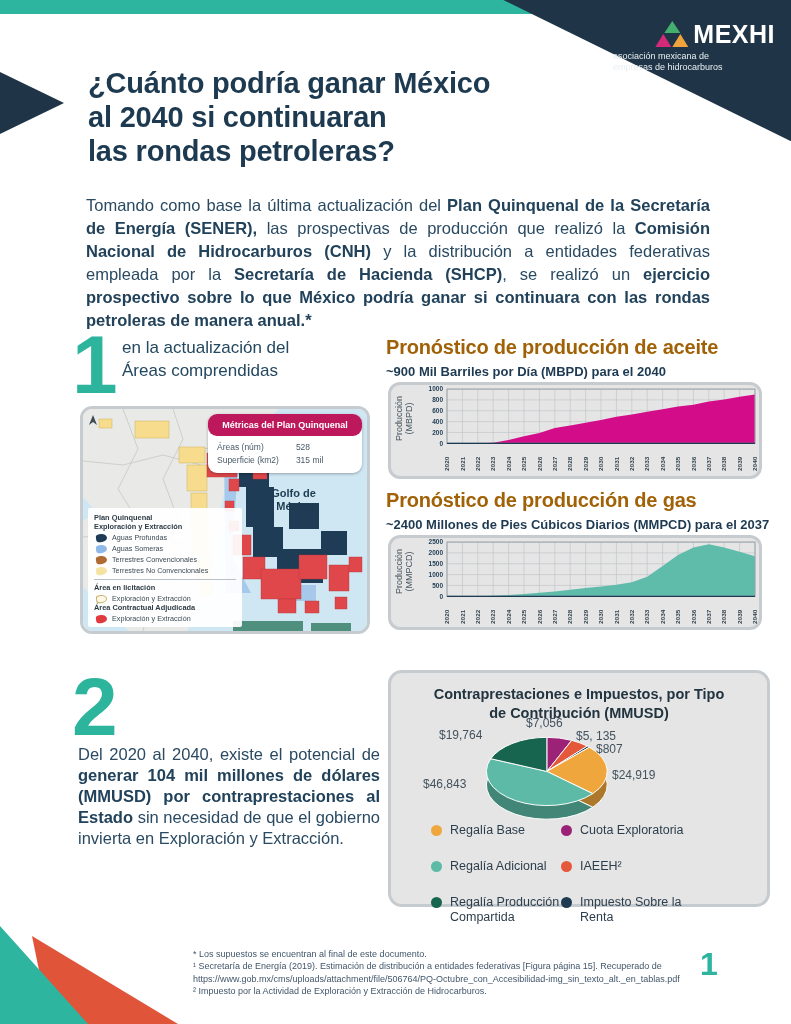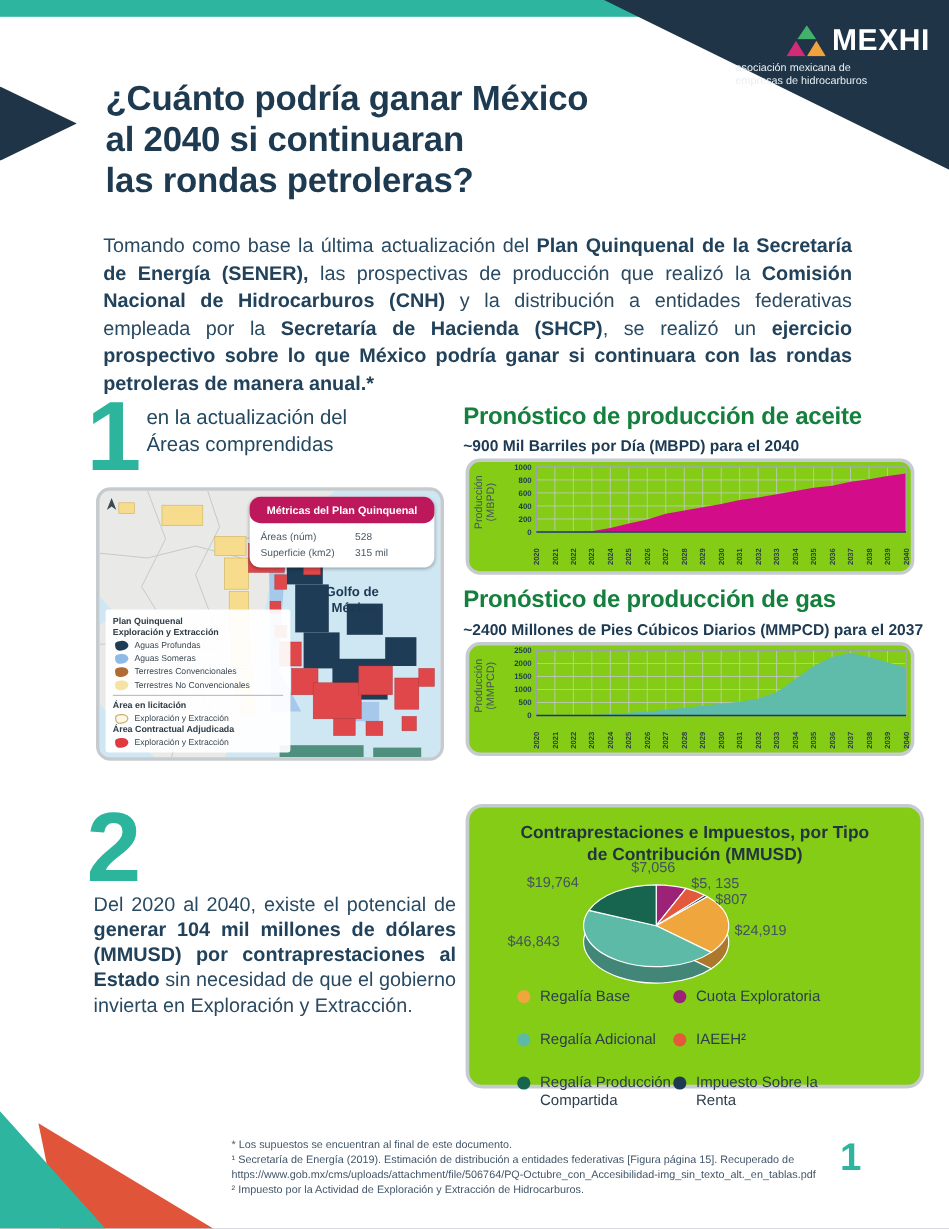--- a/index.html
+++ b/index.html
@@ -27,41 +27,41 @@
 
   .intro{position:absolute;left:86px;top:194px;width:624px;font-size:16.5px;line-height:23px;color:#2a4a62;text-align:justify}
   .intro b{color:#21425a}
 
   .sec-num{position:absolute;font-size:82px;line-height:62px;font-weight:bold;color:#2db49c}
   .sec1-num{left:72px;top:334px}
   .sec2-num{left:72px;top:676px}
   .sec1-head{position:absolute;left:122px;top:337px;font-size:17px;line-height:22.5px;color:#23485f}
 
   
-  .card{position:absolute;border:3px solid #c6cbd0;border-radius:12px;background:#84cc16}
+  .card{position:absolute;border:3px solid #c6cbd0;border-radius:12px;background:#e5e5e5}
   .map-card{left:80px;top:406px;width:290px;height:228px;overflow:hidden;background:#e9eae7}
   .map-svg{position:absolute;left:0;top:0;width:100%;height:100%}
 
   .metrics{position:absolute;right:5px;top:5px;width:154px;background:#fff;border-radius:9px;
     box-shadow:0 1px 3px rgba(0,0,0,.3)}
   .metrics-head{background:#be185d;color:#fff;font-size:9px;font-weight:bold;text-align:center;
     border-radius:9px;padding:6px 6px}
   .metrics-body{padding:5px 9px 6px}
   .mrow{display:flex;font-size:8.5px;color:#4a5a66;line-height:13px}
   .mrow .ml{width:58%}
 
   .map-legend{position:absolute;left:5px;bottom:4px;width:154px;background:rgba(255,255,255,.93);
     padding:5px 6px 4px;font-size:7.2px;color:#3c4a54;border-radius:2px}
   .ml-title{font-weight:bold;font-size:7.4px;color:#2e3c46;line-height:9px}
   .ml-item{display:flex;align-items:center;margin:2.5px 0 0 2px;line-height:8.5px}
   .mdot{width:11px;height:8px;border-radius:40% 60% 55% 45%;transform:rotate(-8deg);margin-right:5px;flex:0 0 auto}
   .mdot-outline{border:1px solid #cbb06a}
   .ml-sep{border-top:1px solid #b9c1c6;margin:4px 0 3px}
 
-  .chart-title{position:absolute;font-size:20px;font-weight:bold;color:#15803d;letter-spacing:-.2px}
+  .chart-title{position:absolute;font-size:20px;font-weight:bold;color:#a16207;letter-spacing:-.2px}
   .chart-sub{position:absolute;font-size:13px;font-weight:bold;color:#1d3a52}
   .chart-card{width:374px;height:97px;padding:3px 6px 0 2px}
   .oil-card{left:388px;top:382px}
   .gas-card{left:388px;top:535px;height:95px}
   .ylab{position:absolute;left:0;top:2px;width:28px;height:62px;display:flex;align-items:center;justify-content:center}
   .ylab-rot{transform:rotate(-90deg);white-space:nowrap;font-size:9px;line-height:9.5px;color:#44535e;text-align:center}
   .plot{position:absolute;left:26px;top:0;width:342px;height:90px}
   .plot svg{width:100%;height:100%}
 
   

